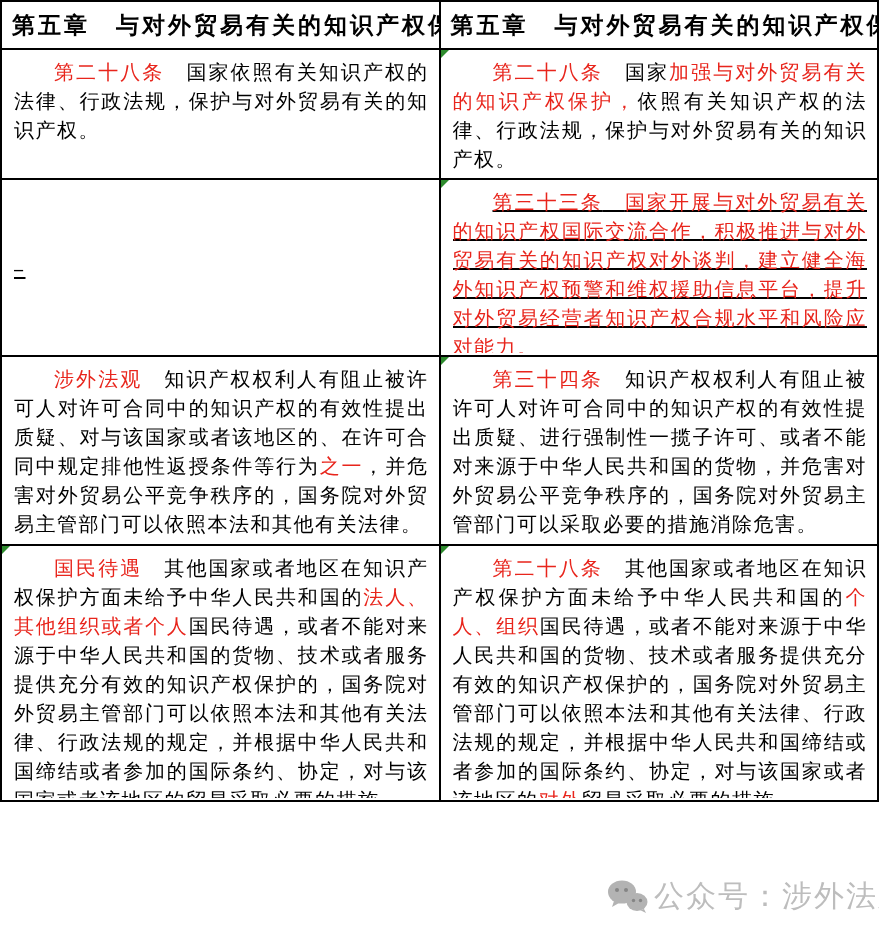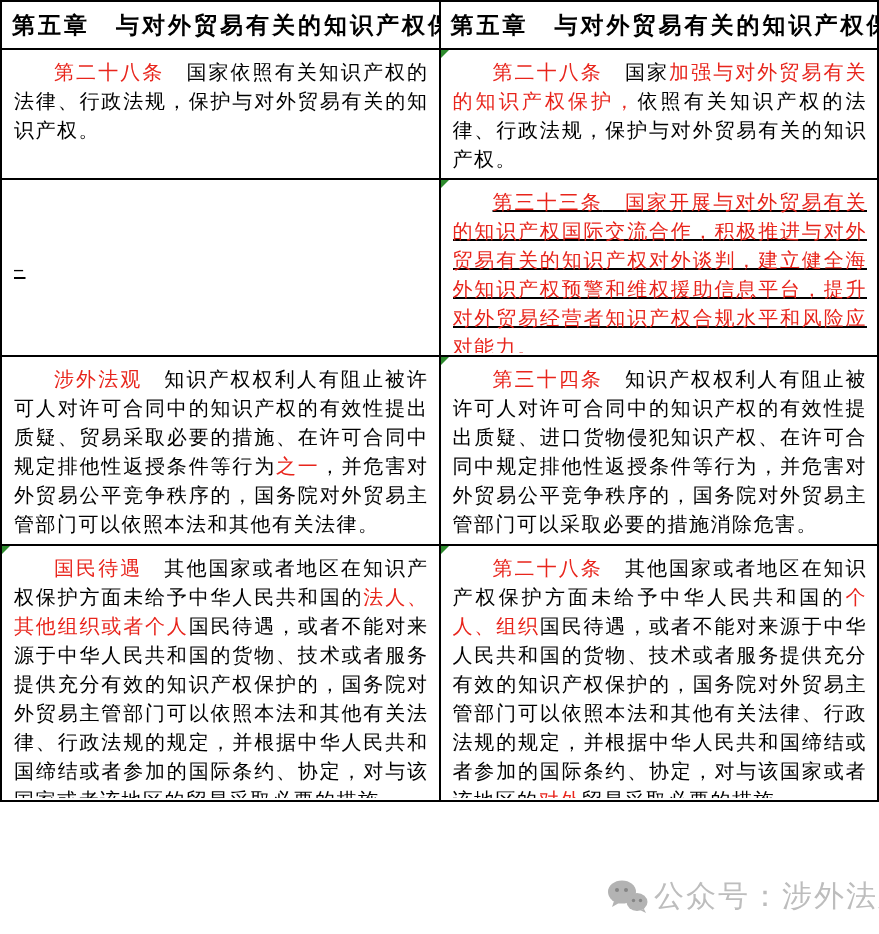--- a/index.html
+++ b/index.html
@@ -131,26 +131,26 @@
       <td class="marker">
         <div class="inner">
               <p class="para"><span class="seg red">第三十三条</span><span class="seg red">　</span><span class="seg red">国家开展与对外贸易有关的知识产权国际交流合作，积极推进与对外贸易有关的知识产权对外谈判，建立健全海外知识产权预警和维权援助信息平台，提升对外贸易经营者知识产权合规水平和风险应对能力。</span></p>
             </div>
       </td>
     </tr>
 
     <tr class="r4">
       <td>
         <div class="inner">
-              <p class="para"><span class="seg red">涉外法观</span><span class="seg">　知识产权权利人有阻止被许可人对许可合同中的知识产权的有效性提出质疑、贸易采取必要的措施、在许可合同中规定排他性返授条件等行为</span><span class="seg red">之一</span><span class="seg">，并危害对外贸易公平竞争秩序的，国务院对外贸易主管部门可以依照本法和其他有关法律。</span></p>
+              <p class="para"><span class="seg red">涉外法观</span><span class="seg">　知识产权权利人有阻止被许可人对许可合同中的知识产权的有效性提出质疑、对与该国家或者该地区的、在许可合同中规定排他性返授条件等行为</span><span class="seg red">之一</span><span class="seg">，并危害对外贸易公平竞争秩序的，国务院对外贸易主管部门可以依照本法和其他有关法律。</span></p>
             </div>
       </td>
       <td class="marker">
         <div class="inner">
-              <p class="para"><span class="seg red">第三十四条</span><span class="seg">　知识产权权利人有阻止被许可人对许可合同中的知识产权的有效性提出质疑、进口货物侵犯知识产权、在许可合同中规定排他性返授条件等行为，并危害对外贸易公平竞争秩序的，国务院对外贸易主管部门可以采取必要的措施消除危害。</span></p>
+              <p class="para"><span class="seg red">第三十四条</span><span class="seg">　知识产权权利人有阻止被许可人对许可合同中的知识产权的有效性提出质疑、进行强制性一揽子许可、或者不能对来源于中华人民共和国的货物，并危害对外贸易公平竞争秩序的，国务院对外贸易主管部门可以采取必要的措施消除危害。</span></p>
             </div>
       </td>
     </tr>
 
     <tr class="r5">
       <td class="marker">
         <div class="inner">
               <p class="para"><span class="seg red">国民待遇</span><span class="seg">　其他国家或者地区在知识产权保护方面未给予中华人民共和国的</span><span class="seg red">法人、其他组织或者个人</span><span class="seg">国民待遇，或者不能对来源于中华人民共和国的货物、技术或者服务提供充分有效的知识产权保护的，国务院对外贸易主管部门可以依照本法和其他有关法律、行政法规的规定，并根据中华人民共和国缔结或者参加的国际条约、协定，对与该国家或者该地区的贸易采取必要的措施。</span></p>
             </div>
       </td>

